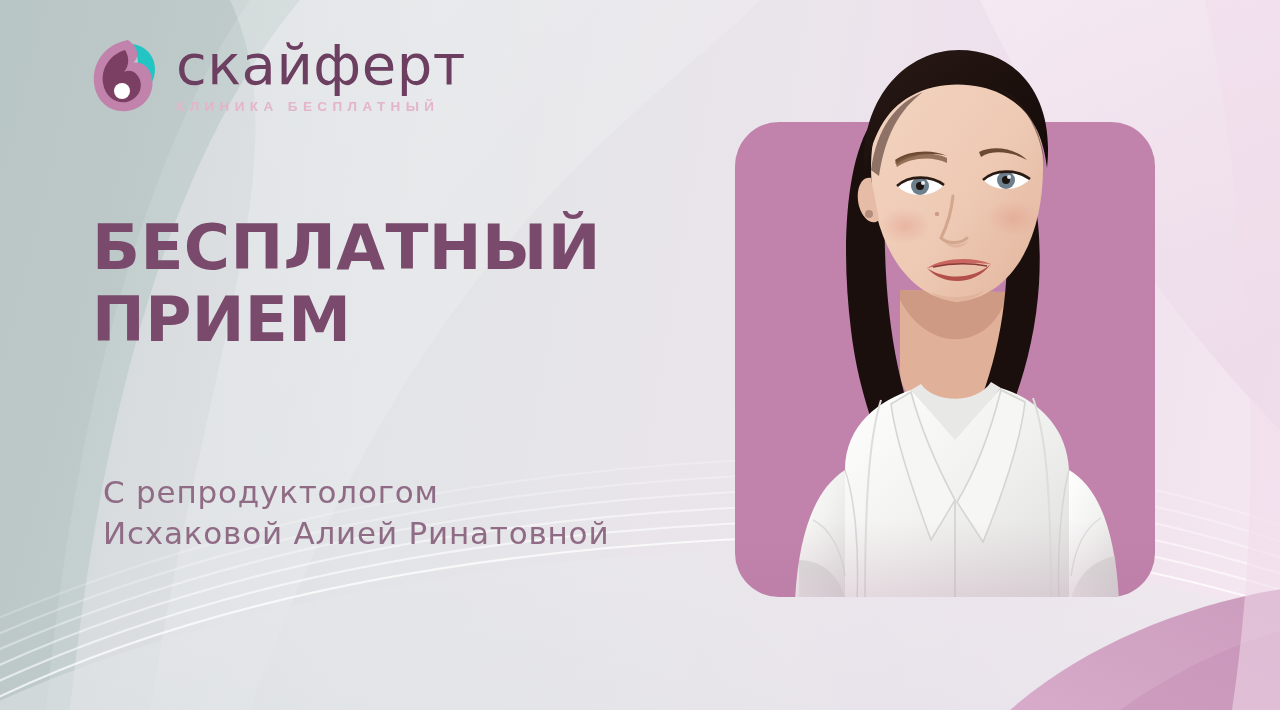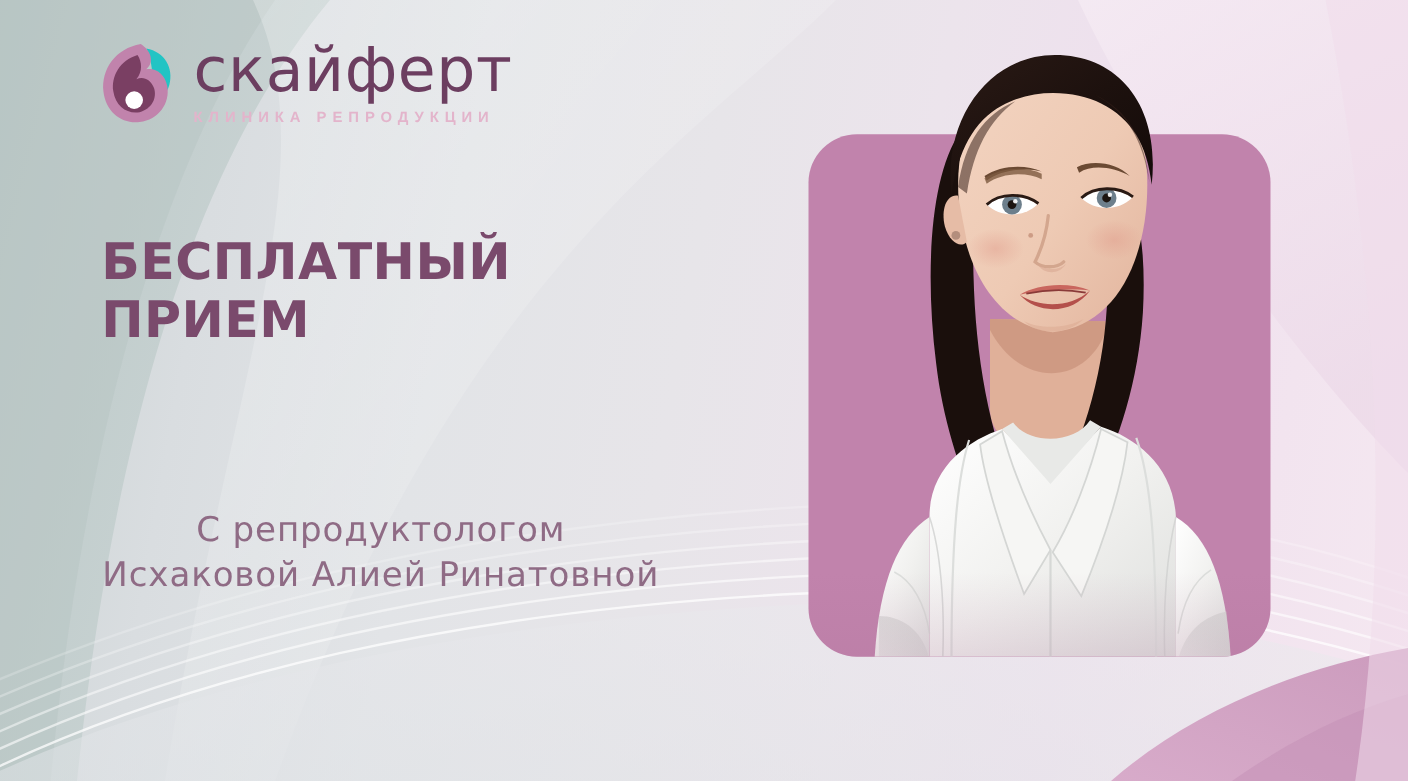--- a/index.html
+++ b/index.html
@@ -64,42 +64,41 @@
     white-space: nowrap;
   }
 
   
   #headline {
     position: absolute;
     left: 92px;
     top: 212px;
     margin: 0;
     color: #7a4a6c;
-    font-size: 46px;
+    font-size: 63px;
     line-height: 1.14;
     font-weight: 700;
     letter-spacing: 0.4px;
     font-family: "DejaVu Sans", sans-serif;
     text-transform: uppercase;
   }
   #headline .hl-line { display: block; white-space: nowrap; }
 
   
   #subtitle {
     position: absolute;
     left: 93px;
     top: 462px;
-    margin: 0;
+    margin: 10px;
     color: #8f6b85;
     font-size: 31px;
     line-height: 1.33;
     font-weight: 400;
     letter-spacing: 0.8px;
     font-family: "DejaVu Sans", sans-serif;
-    text-align: center;
   }
   #subtitle .sub-line { display: block; white-space: nowrap; }
 
   
   #portrait-card {
     position: absolute;
     left: 735px;
     top: 122px;
     width: 420px;
     height: 475px;
@@ -195,21 +194,21 @@
                  C62 33 53 27 45 29 C53 22 49 12 40 6 Z" fill="#c183ac"></path>
 
         <path d="M37 16 C21 21 13 35 15 49 C17 63 28 70 39 68 C50 65 55 55 52 46
                  C49 38 42 35 36 38 C42 31 41 22 37 16 Z" fill="#7a3f63"></path>
 
         <circle cx="34" cy="57" r="8" fill="#ffffff"></circle>
       </svg>
     </div>
     <div id="logo-text-group">
       <span id="logo-wordmark">скайферт</span>
-      <span id="logo-tagline">КЛИНИКА РЕПРОДУКЦИИ</span>
+      <span id="logo-tagline">КЛИНИКА БЕСПЛАТНЫЙ</span>
     </div>
   </div>
 
   <h1 id="headline">
     <span class="hl-line">БЕСПЛАТНЫЙ</span>
     <span class="hl-line">ПРИЕМ</span>
   </h1>
 
   <p id="subtitle">
     <span class="sub-line">С репродуктологом</span>

